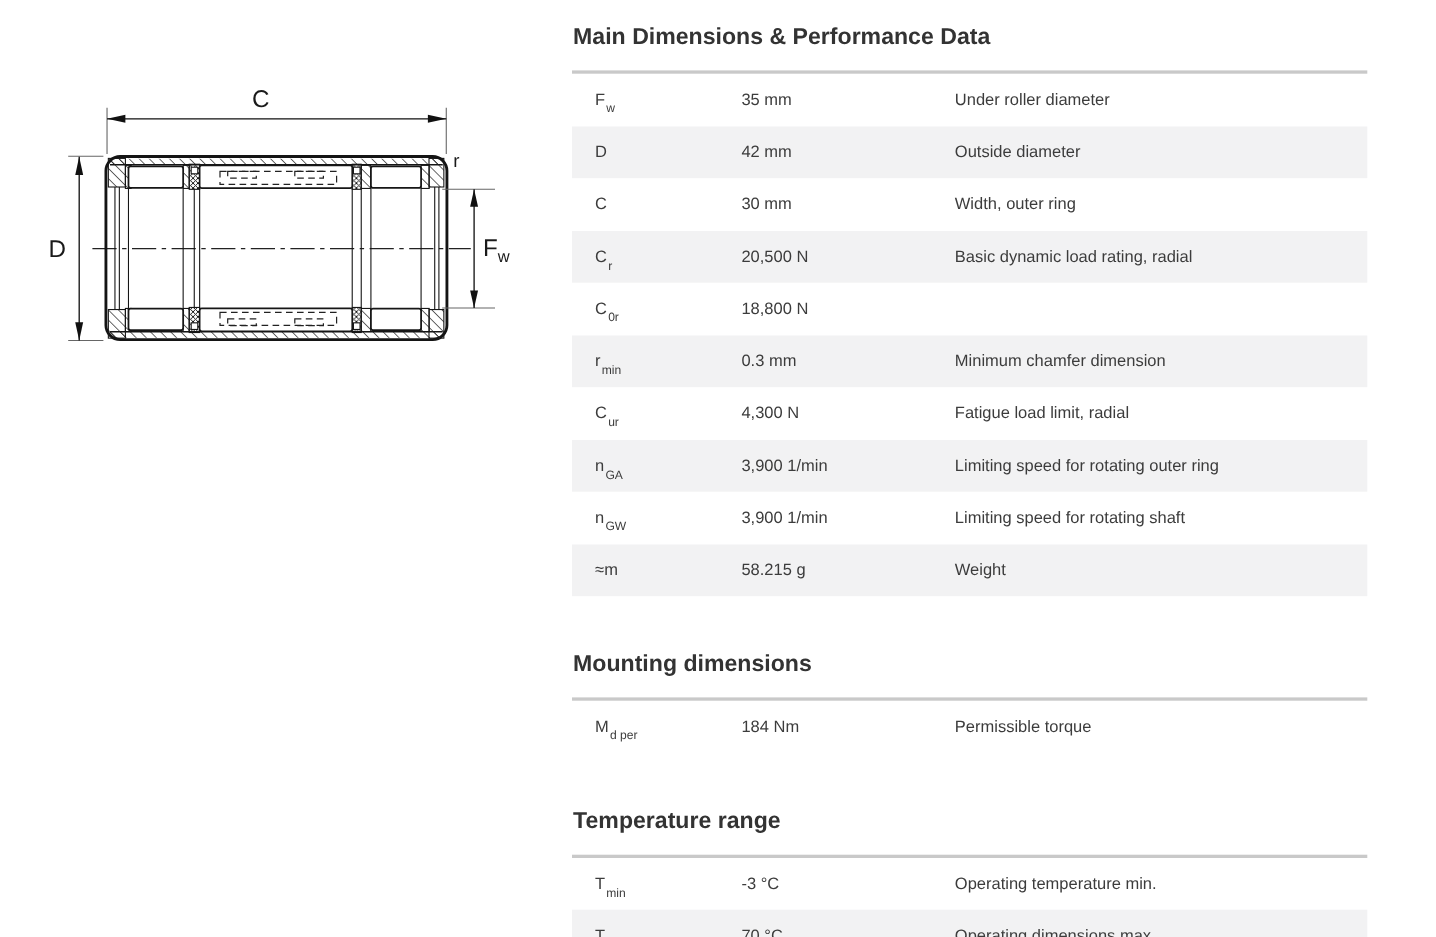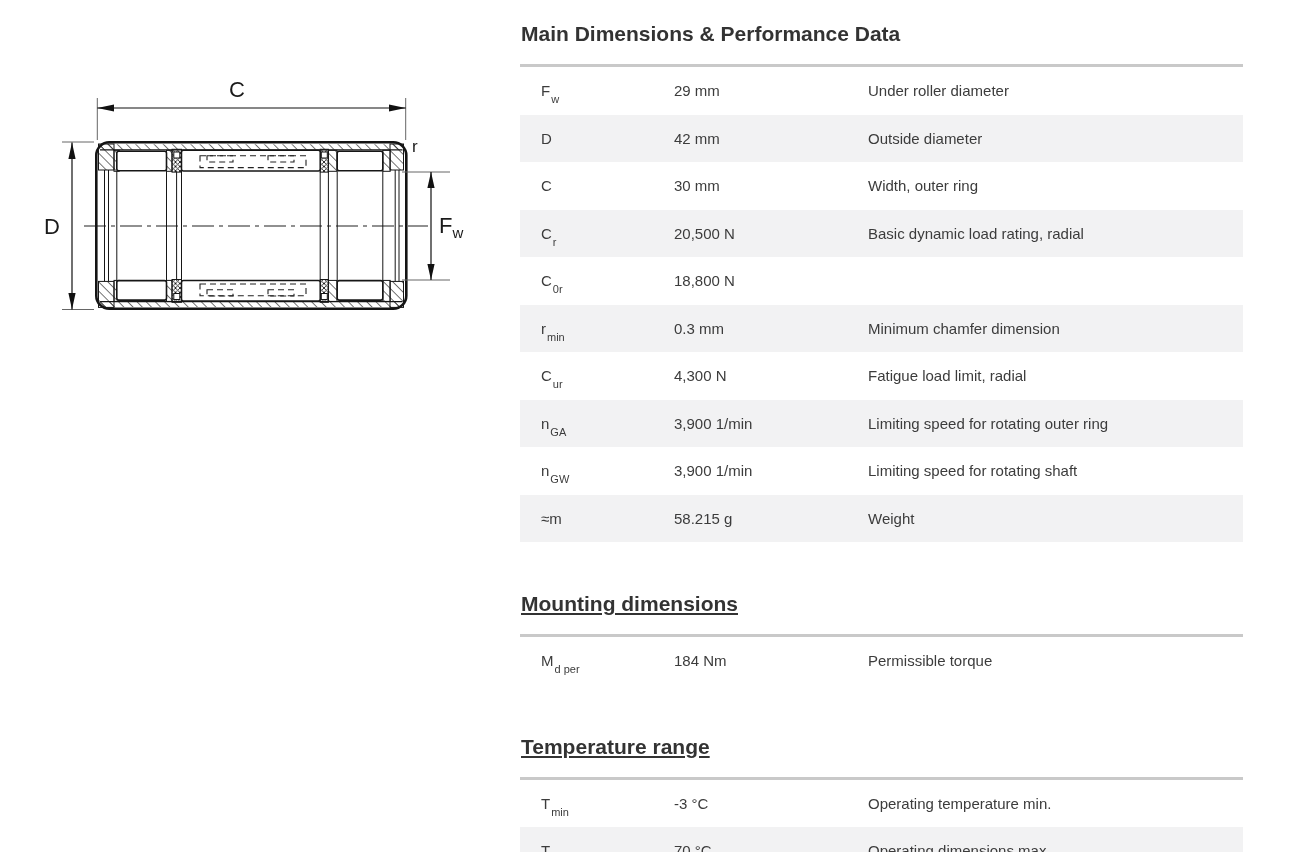--- a/index.html
+++ b/index.html
@@ -4,21 +4,21 @@
 <style>
   html,body { margin:0; padding:0; background:#fff; }
   body { width:1305px; height:852px; font-family:"Liberation Sans", sans-serif; }
   .page { position:relative; width:1305px; height:852px; background:#fff; overflow:hidden; }
 
   .drawing { position:absolute; left:0; top:0; }
 
   .specs { position:absolute; left:520px; top:0; width:723px; }
   .section-title { font-size:21px; font-weight:bold; color:#333; margin:0;
                    padding:22px 0 18px 1px; }
-  .section.gap .section-title { padding-top:50px;text-decoration:underline; }
+  .section.gap .section-title { padding-top:50px; }
   .divider { height:3px; background:#c9c9c9; }
   .rows { }
   .row { display:grid; grid-template-columns:133px 194px auto; align-items:center;
          height:47.5px; padding-left:21px; font-size:15px; color:#3c3c3c; }
   .rows .row:nth-child(even) { background:#f2f2f3; }
   .sym sub { font-size:11px; line-height:0; position:relative; bottom:-3px; margin-left:1px; }
   .cell { white-space:nowrap; }
 </style>
 </head>
 <body>
@@ -144,21 +144,21 @@
   </svg>
 
   <div class="specs">
 
     <div class="section">
       <h2 class="section-title">Main Dimensions &amp; Performance Data</h2>
       <div class="divider"></div>
       <div class="rows">
         <div class="row">
           <div class="cell sym"><span>F</span><sub>w</sub></div>
-          <div class="cell val">29 mm</div>
+          <div class="cell val">35 mm</div>
           <div class="cell desc">Under roller diameter</div>
         </div>
         <div class="row">
           <div class="cell sym"><span>D</span><sub></sub></div>
           <div class="cell val">42 mm</div>
           <div class="cell desc">Outside diameter</div>
         </div>
         <div class="row">
           <div class="cell sym"><span>C</span><sub></sub></div>
           <div class="cell val">30 mm</div>

